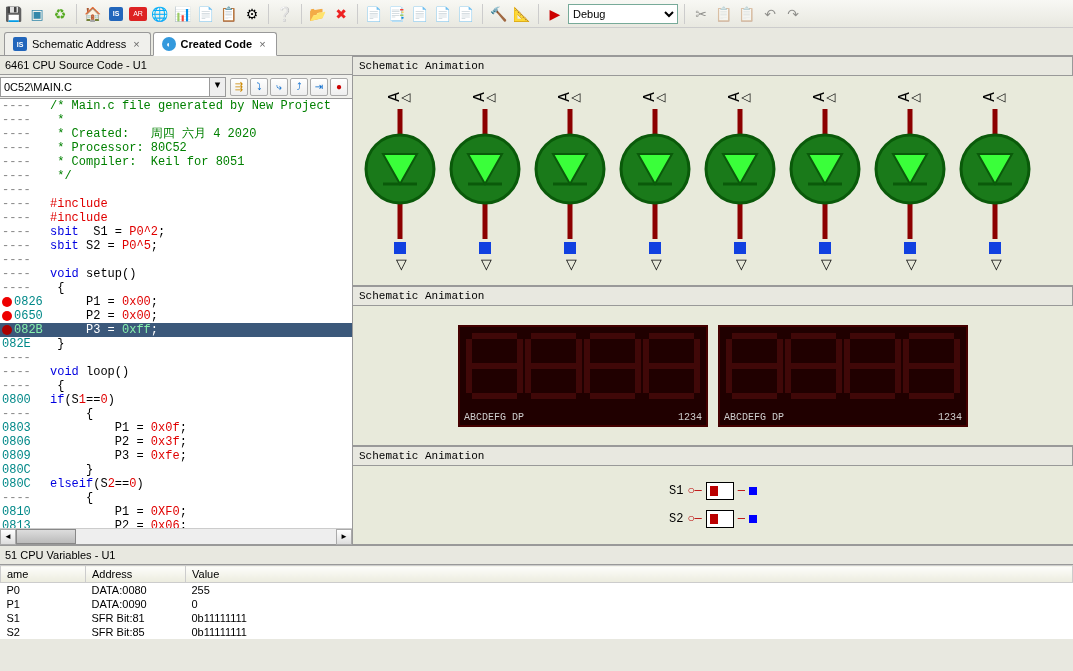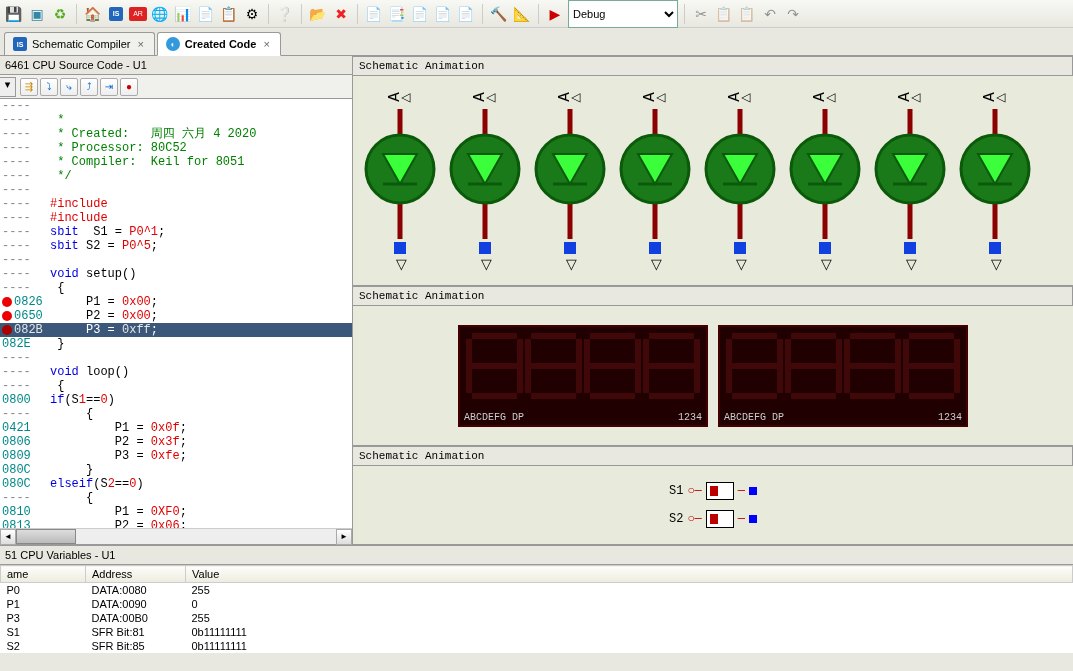--- a/index.html
+++ b/index.html
@@ -1,20 +1,20 @@
 <!DOCTYPE html>
 <html><head>
 <meta charset="utf-8">
 <style>
 * { margin: 0; padding: 0; box-sizing: border-box; }
 body { font-family: Verdana, sans-serif; font-size: 11px; background: #e8e8e0; width: 1073px; height: 671px; overflow: hidden; }
 .toolbar { background: linear-gradient(#f8f8f4,#e8e8e0); border-bottom: 1px solid #ccc; padding: 2px 4px; display: flex; align-items: center; gap: 3px; height: 28px; }
 .tb-icon { width: 20px; height: 20px; display: inline-flex; align-items: center; justify-content: center; cursor: pointer; font-size: 14px; }
 .tb-sep { width: 1px; height: 20px; background: #ccc; margin: 0 3px; }
-.tb-select { height: 28px; font-size: 11px; border: 1px solid #7a9; background: #fff; width: 110px; }
+.tb-select { height: 20px; font-size: 11px; border: 1px solid #7a9; background: #fff; width: 110px; }
 .tabs { background: #e8e8e0; border-bottom: 1px solid #999; display: flex; align-items: end; padding: 4px 4px 0 4px; gap: 2px; height: 28px; }
 .tab { padding: 4px 8px; border: 1px solid #999; border-bottom: none; background: #f0f0ec; display: flex; align-items: center; gap: 5px; border-radius: 3px 3px 0 0; cursor: pointer; }
 .tab.active { background: #fff; border-bottom: 1px solid #fff; margin-bottom: -1px; }
 .tab-icon-isis { width: 14px; height: 14px; background: #26b; color: #fff; font-size: 7px; font-weight: bold; display: inline-flex; align-items: center; justify-content: center; border-radius: 2px; }
 .tab-icon-src { width: 14px; height: 14px; background: #39d; border-radius: 50%; display: inline-flex; align-items: center; justify-content: center; color: #fff; font-size: 8px; }
 .tab-close { font-size: 11px; color: #666; cursor: pointer; padding: 0 2px; }
 .main { display: flex; height: 488px; }
 .left { width: 353px; display: flex; flex-direction: column; border-right: 1px solid #999; }
 .src-title { background: #e8e8e0; border-bottom: 1px solid #999; padding: 3px 5px; font-size: 11px; }
 .file-bar { background: #f0f0ec; border-bottom: 1px solid #999; display: flex; align-items: center; height: 24px; }
@@ -27,21 +27,21 @@
 .gutter { width: 50px; display: inline-flex; align-items: center; padding-left: 2px; }
 .addr { color: #088; }
 .dash { color: #888; }
 .bp { width: 10px; height: 10px; border-radius: 50%; display: inline-block; margin-right: 2px; }
 .bp-red { background: #e00; }
 .bp-dark { background: #a00; }
 .cmt { color: #008000; }
 .kw { color: #0000e0; }
 .num { color: #e00000; }
 .hl { background: #3b587a; color: #fff; }
-.hl .num, .hl .op, .hl .kw, .hl .addr { color: #e5e5e5; }
+.hl .num, .hl .op, .hl .kw, .hl .addr { color: #86efac; }
 .scroll-h { height: 16px; background: #eee; border-top: 1px solid #ccc; display: flex; }
 .scroll-btn { width: 16px; height: 16px; background: linear-gradient(#fff,#ddd); border: 1px solid #aaa; font-size: 8px; text-align: center; line-height: 14px; cursor: pointer; }
 .scroll-thumb { background: linear-gradient(#ddd,#bbb); border: 1px solid #888; }
 .right { flex: 1; display: flex; flex-direction: column; background: #b91c1c; }
 .pane-title { background: #e8e8e0; border: 1px solid #999; border-left: none; padding: 3px 6px; font-size: 11px; font-family: 'Courier New', monospace; }
 .led-pane { background: #e8eadb; border-bottom: 1px solid #999; height: 210px; padding: 10px 8px; display: flex; gap: 7px; align-items: center; overflow: hidden; }
 .led-wrap { display: flex; flex-direction: column; align-items: center; gap: 3px; }
 .led-label { font-family: 'Courier New', monospace; font-size: 16px; transform: rotate(-90deg); color: #000; }
 .led-svg { display: block; }
 .led-sq { width: 12px; height: 12px; background: #1040e0; }
@@ -107,69 +107,70 @@
   <span class="tb-icon" style="opacity:.4">✂</span>
   <span class="tb-icon" style="opacity:.4">📋</span>
   <span class="tb-icon" style="opacity:.4">📋</span>
   <span class="tb-icon" style="opacity:.4">↶</span>
   <span class="tb-icon" style="opacity:.4">↷</span>
 </div>
 
 <div class="tabs">
   <div class="tab">
     <span class="tab-icon-isis">IS</span>
-    <span>Schematic Compiler</span>
+    <span>Schematic Address</span>
     <span class="tab-close">×</span>
   </div>
   <div class="tab active">
     <span class="tab-icon-src">◐</span>
     <b>Created Code</b>
     <span class="tab-close">×</span>
   </div>
 </div>
 
 <div class="main">
   <div class="left">
     <div class="src-title">6461 CPU Source Code - U1</div>
     <div class="file-bar">
+      <input class="file-input" value="0C52\MAIN.C" style="">
       <span class="file-dd">▾</span>
       <div class="mini-icons">
         <span class="mini-icon" style="color:#c80">⇶</span>
         <span class="mini-icon" style="color:#06c">⤵</span>
         <span class="mini-icon" style="color:#06c">⤷</span>
         <span class="mini-icon" style="color:#06c">⤴</span>
         <span class="mini-icon" style="color:#06c">⇥</span>
         <span class="mini-icon" style="color:#c00">●</span>
       </div>
     </div>
     <div class="code" id="code-area">
-        <div class="code-line"><span class="gutter"><span class="dash">----</span></span> </div>
+        <div class="code-line"><span class="gutter"><span class="dash">----</span></span> <span class="cmt">/* Main.c file generated by New Project</span></div>
         <div class="code-line"><span class="gutter"><span class="dash">----</span></span> <span class="cmt"> *</span></div>
         <div class="code-line"><span class="gutter"><span class="dash">----</span></span> <span class="cmt"> * Created:   周四 六月 4 2020</span></div>
         <div class="code-line"><span class="gutter"><span class="dash">----</span></span> <span class="cmt"> * Processor: 80C52</span></div>
         <div class="code-line"><span class="gutter"><span class="dash">----</span></span> <span class="cmt"> * Compiler:  Keil for 8051</span></div>
         <div class="code-line"><span class="gutter"><span class="dash">----</span></span> <span class="cmt"> */</span></div>
         <div class="code-line"><span class="gutter"><span class="dash">----</span></span> </div>
         <div class="code-line"><span class="gutter"><span class="dash">----</span></span> <span class="num"><span class="kw"></span>#include</span> <reg51.h></reg51.h></div>
         <div class="code-line"><span class="gutter"><span class="dash">----</span></span> <span class="num"><span class="kw"></span>#include</span> <stdio.h></stdio.h></div>
-        <div class="code-line"><span class="gutter"><span class="dash">----</span></span> <span class="kw">sbit</span>  S1 = <span class="num">P0^1</span>;</div>
+        <div class="code-line"><span class="gutter"><span class="dash">----</span></span> <span class="kw">sbit</span>  S1 = <span class="num">P0^2</span>;</div>
         <div class="code-line"><span class="gutter"><span class="dash">----</span></span> <span class="kw">sbit</span> S2 = <span class="num">P0^5</span>;</div>
         <div class="code-line"><span class="gutter"><span class="dash">----</span></span> </div>
         <div class="code-line"><span class="gutter"><span class="dash">----</span></span> <span class="kw">void</span> setup()</div>
         <div class="code-line"><span class="gutter"><span class="dash">----</span></span> {</div>
         <div class="code-line"><span class="gutter"><span class="bp bp-red"></span><span class="addr">0826</span></span>     P1 = <span class="num">0x00</span>;</div>
         <div class="code-line"><span class="gutter"><span class="bp bp-red"></span><span class="addr">0650</span></span>     P2 = <span class="num">0x00</span>;</div>
         <div class="code-line hl"><span class="gutter"><span class="bp bp-dark"></span><span class="addr">082B</span></span>     P3 = <span class="num">0xff</span>;</div>
         <div class="code-line"><span class="gutter"><span class="addr">082E</span></span> }</div>
         <div class="code-line"><span class="gutter"><span class="dash">----</span></span> </div>
         <div class="code-line"><span class="gutter"><span class="dash">----</span></span> <span class="kw">void</span> loop()</div>
         <div class="code-line"><span class="gutter"><span class="dash">----</span></span> {</div>
         <div class="code-line"><span class="gutter"><span class="addr">0800</span></span>     <span class="kw">if</span>(S<span class="num">1</span>==<span class="num">0</span>)</div>
         <div class="code-line"><span class="gutter"><span class="dash">----</span></span>     {</div>
-        <div class="code-line"><span class="gutter"><span class="addr">0421</span></span>         P1 = <span class="num">0x0f</span>;</div>
+        <div class="code-line"><span class="gutter"><span class="addr">0803</span></span>         P1 = <span class="num">0x0f</span>;</div>
         <div class="code-line"><span class="gutter"><span class="addr">0806</span></span>         P2 = <span class="num">0x3f</span>;</div>
         <div class="code-line"><span class="gutter"><span class="addr">0809</span></span>         P3 = <span class="num">0xfe</span>;</div>
         <div class="code-line"><span class="gutter"><span class="addr">080C</span></span>     }</div>
         <div class="code-line"><span class="gutter"><span class="addr">080C</span></span>     <span class="kw">else</span> <span class="kw">if</span>(S<span class="num">2</span>==<span class="num">0</span>)</div>
         <div class="code-line"><span class="gutter"><span class="dash">----</span></span>     {</div>
         <div class="code-line"><span class="gutter"><span class="addr">0810</span></span>         P1 = <span class="num">0XF0</span>;</div>
         <div class="code-line"><span class="gutter"><span class="addr">0813</span></span>         P2 = <span class="num">0x06</span>;</div>
       </div>
     <div class="scroll-h">
       <span class="scroll-btn">◄</span>
@@ -421,25 +422,20 @@
           <td> P0</td>
           <td>DATA:0080</td>
           <td>255</td>
         </tr>
         <tr>
           <td> P1</td>
           <td>DATA:0090</td>
           <td>0</td>
         </tr>
         <tr>
-          <td> P3</td>
-          <td>DATA:00B0</td>
-          <td>255</td>
-        </tr>
-        <tr>
           <td> S1</td>
           <td>SFR Bit:81</td>
           <td>0b11111111</td>
         </tr>
         <tr>
           <td> S2</td>
           <td>SFR Bit:85</td>
           <td>0b11111111</td>
         </tr>
       </tbody>

